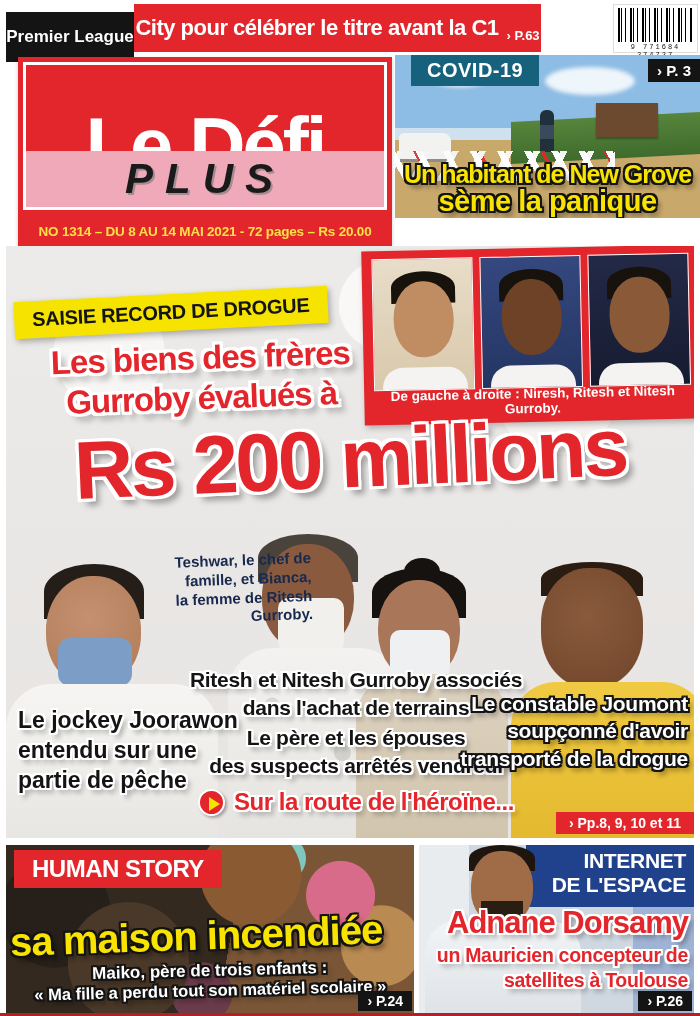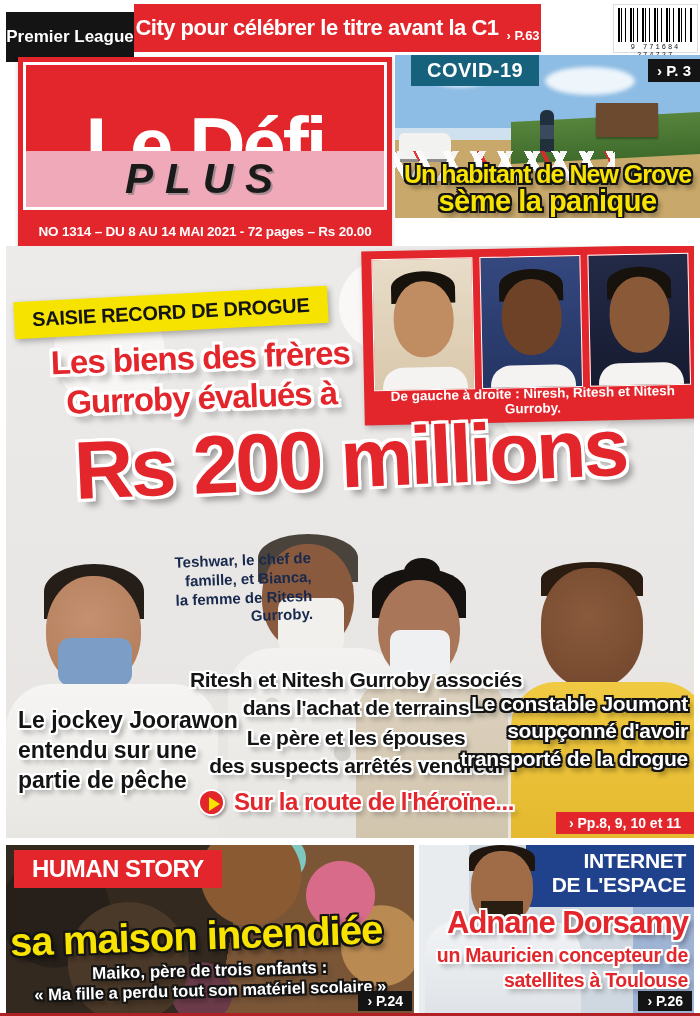--- a/index.html
+++ b/index.html
@@ -21,21 +21,21 @@
   .barcode-box { position:absolute; left:613px; top:4px; width:85px; height:49px; background:#fff; border:1px solid #ddd; padding:3px 4px 1px; }
   .barcode-bars { height:34px; background:repeating-linear-gradient(90deg,#000 0 2px,#fff 2px 3px,#000 3px 4px,#fff 4px 7px,#000 7px 8px,#fff 8px 12px); }
   .barcode-digits { font-size:7px; letter-spacing:2px; color:#111; text-align:center; margin-top:1px; font-family:"Liberation Mono", monospace; }
 
   
   .masthead { position:absolute; left:18px; top:57px; width:374px; height:189px; background:#e2262b; box-shadow:0 2px 4px rgba(0,0,0,.2); }
   .logo-frame { position:absolute; left:5px; top:5px; right:5px; bottom:36px; border:3px solid #fff; }
   .logo-title { position:absolute; left:0; top:2px; width:100%; text-align:center; color:#fff; font-size:78px; font-weight:900; letter-spacing:-3px; line-height:1.0;margin-top:39px; }
   .logo-sub-band { position:absolute; left:0; right:0; bottom:0; height:56px; background:#efa9b8; display:flex; align-items:center; justify-content:center; }
   .logo-sub { color:#1a1a1a; font-size:42px; font-weight:900; font-style:italic; letter-spacing:12px; text-shadow:2px 2px 0 rgba(120,120,120,.6); }
-  .issue-line { position:absolute; left:0; bottom:7px; width:100%; text-align:center; color:#ffffff; font-size:13.5px; font-weight:700; letter-spacing:-.2px; }
+  .issue-line { position:absolute; left:0; bottom:7px; width:100%; text-align:center; color:#fde047; font-size:13.5px; font-weight:700; letter-spacing:-.2px; }
 
   
   .covid-box { position:absolute; left:395px; top:55px; width:305px; height:163px; overflow:hidden; background:linear-gradient(#8dbce4 0 45%, #cfe0ef 45% 52%, #c9a96b 52% 100%); }
   .covid-cloud { position:absolute; border-radius:50%; background:rgba(255,255,255,.85); filter:blur(2px); }
   .covid-field { position:absolute; right:0; top:38%; width:62%; height:26%; background:linear-gradient(#57853c,#3f6b2c); transform:skewY(-3deg); }
   .covid-sign { position:absolute; right:42px; top:48px; width:62px; height:34px; background:#6b4a30; border-bottom:14px solid transparent; box-shadow:0 2px 2px rgba(0,0,0,.3); }
   .covid-truck { position:absolute; left:4px; top:78px; width:52px; height:26px; background:#f2f2f0; border-radius:5px 8px 2px 2px; box-shadow:0 3px 0 #8d8d8d; }
   .covid-cop { position:absolute; left:145px; top:55px; width:14px; height:42px; background:linear-gradient(#20303f 0 35%, #3a4a5c 35% 70%, #22303c 70%); border-radius:6px 6px 2px 2px; }
   .covid-barrier { position:absolute; left:0; top:96px; width:72%; height:30px;
     background:repeating-linear-gradient(62deg,transparent 0 8px,#fdfdfd 8px 14px,transparent 14px 24px),

